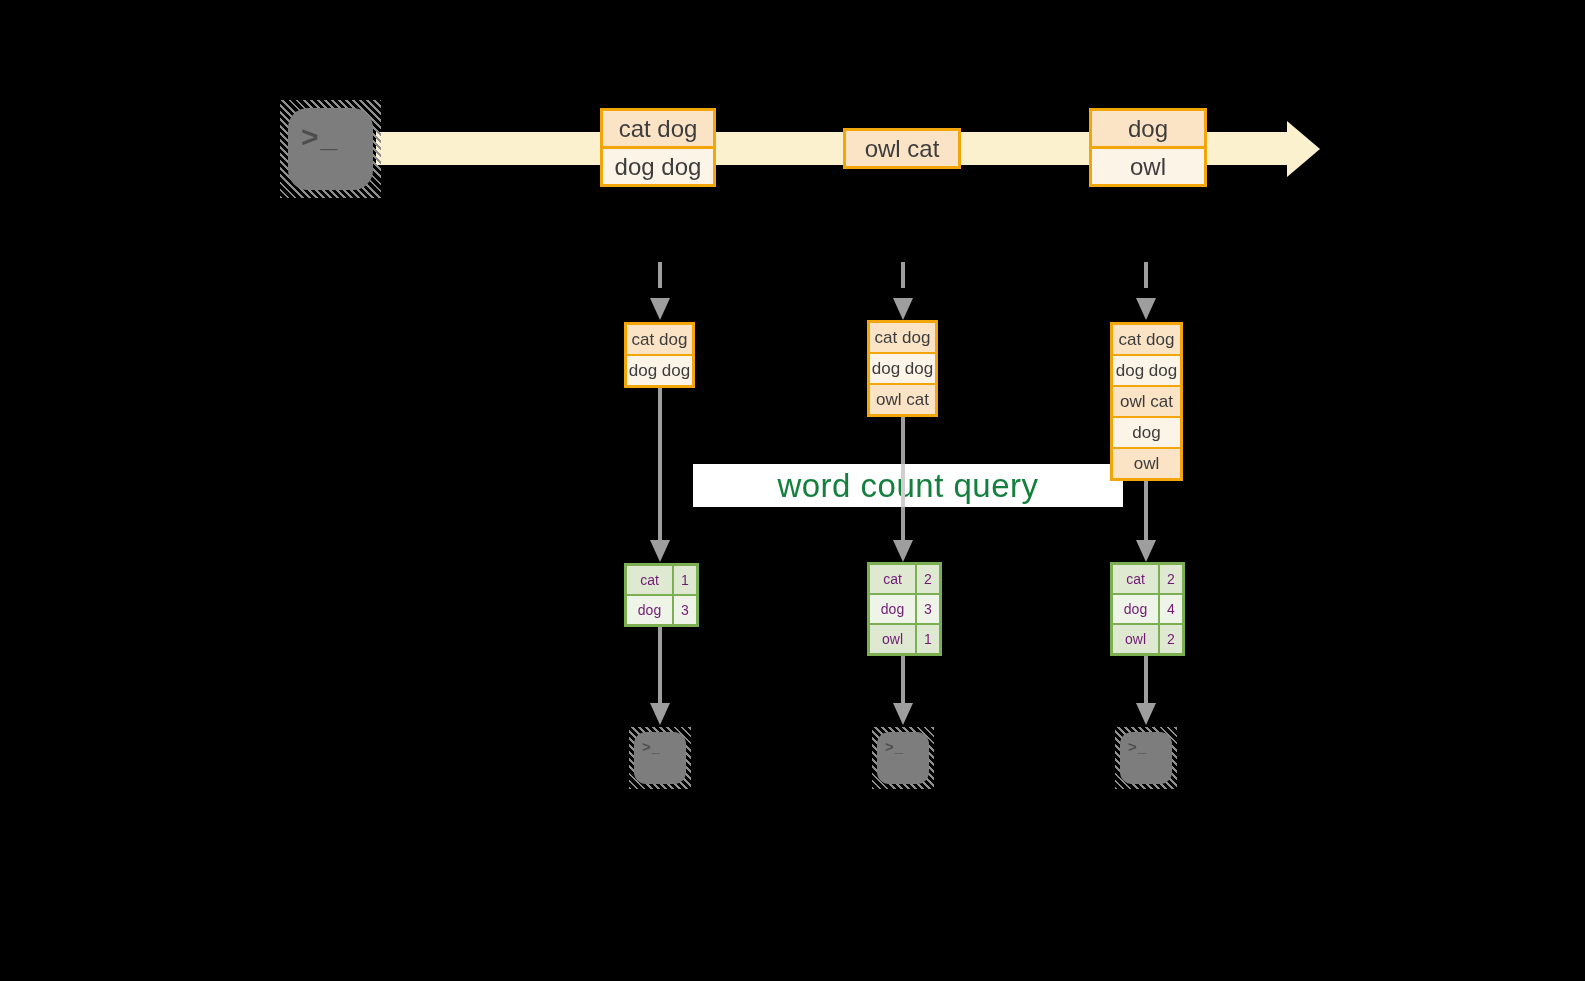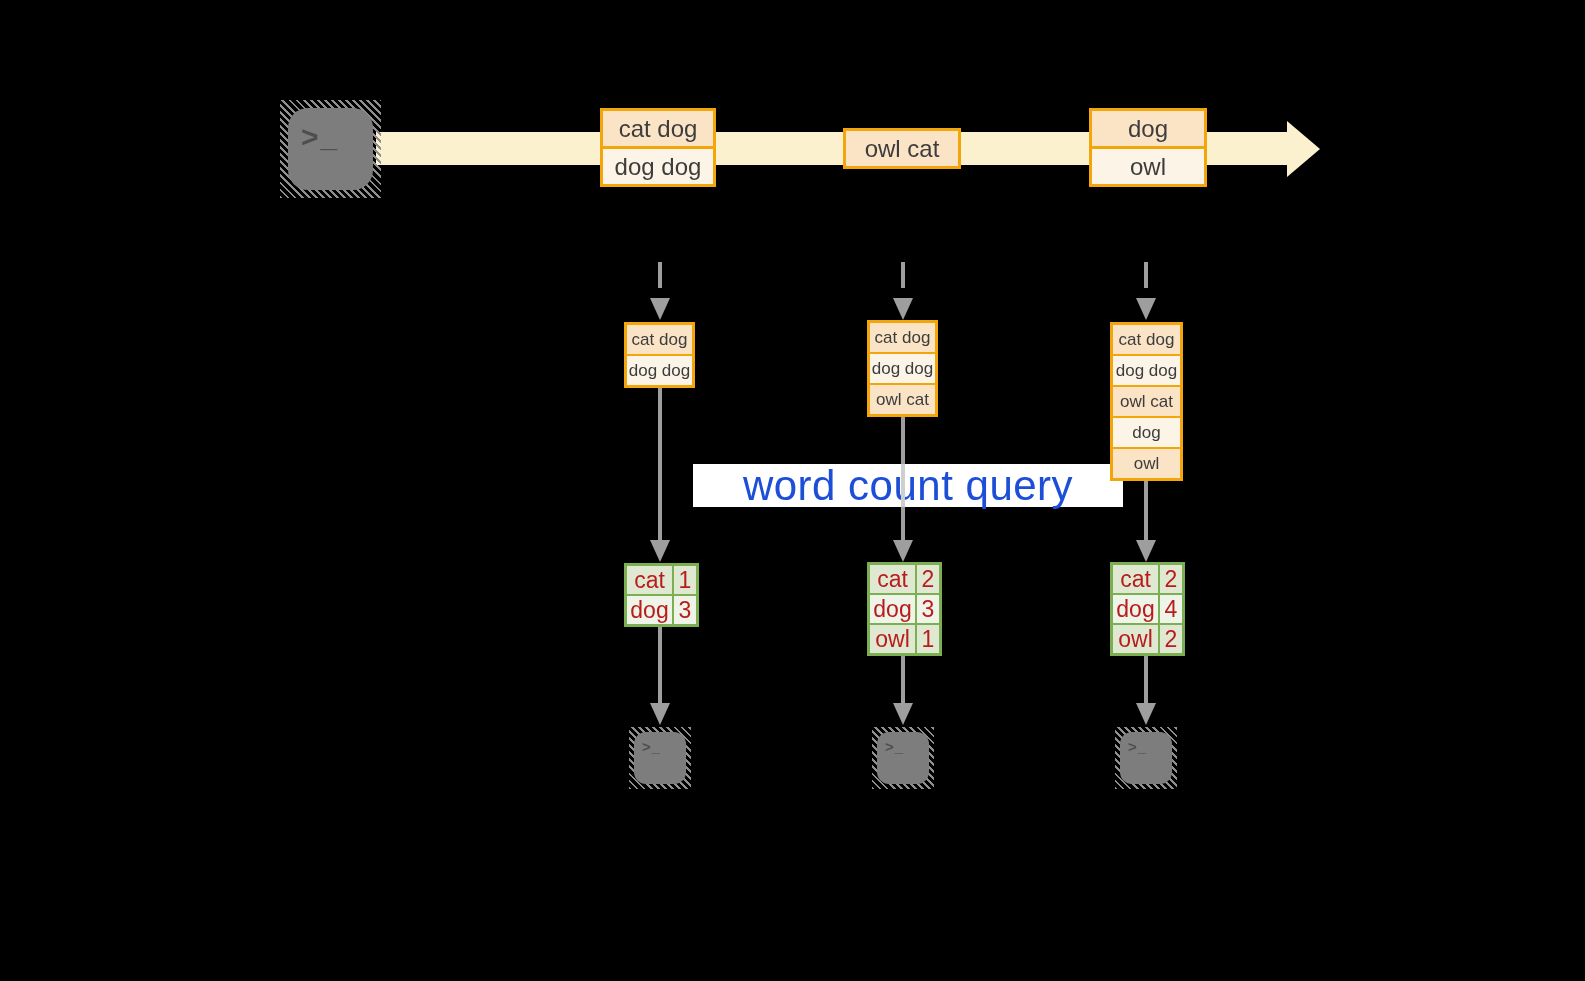--- a/index.html
+++ b/index.html
@@ -34,27 +34,27 @@
   
   .stack{position:absolute;z-index:8;border:3px solid;}
   .srow{height:29px;display:flex;align-items:center;justify-content:center;
     font-size:17px;color:#3D3D3D;}
   .srow + .srow{border-top:2px solid;}
   
   .vline{position:absolute;width:4px;z-index:3;}
   
   .banner{position:absolute;left:693px;top:464px;width:430px;height:43px;z-index:5;
     display:flex;align-items:center;justify-content:center;}
-  .banner-label{font-size:42px;color:#1d4ed8;letter-spacing:0.5px;}
+  .banner-label{font-size:33px;color:#15803d;letter-spacing:0.5px;}
   
   .gtable{position:absolute;z-index:4;border:3px solid;}
   .grow{display:flex;}
   .grow + .grow{border-top:2px solid;}
   .gcell{height:28px;display:flex;align-items:center;justify-content:center;
-    font-size:23px;color:#b91c1c;}
+    font-size:14px;color:#701a75;}
   .gcell.word{width:45px;}
   .gcell.num{width:22px;border-left:2px solid;
     background-image:linear-gradient(rgba(255,255,255,.3),rgba(255,255,255,.3));}
 </style>
 </head>
 <body>
 
 <div class="canvas">
 
   <div class="term term-lg">

